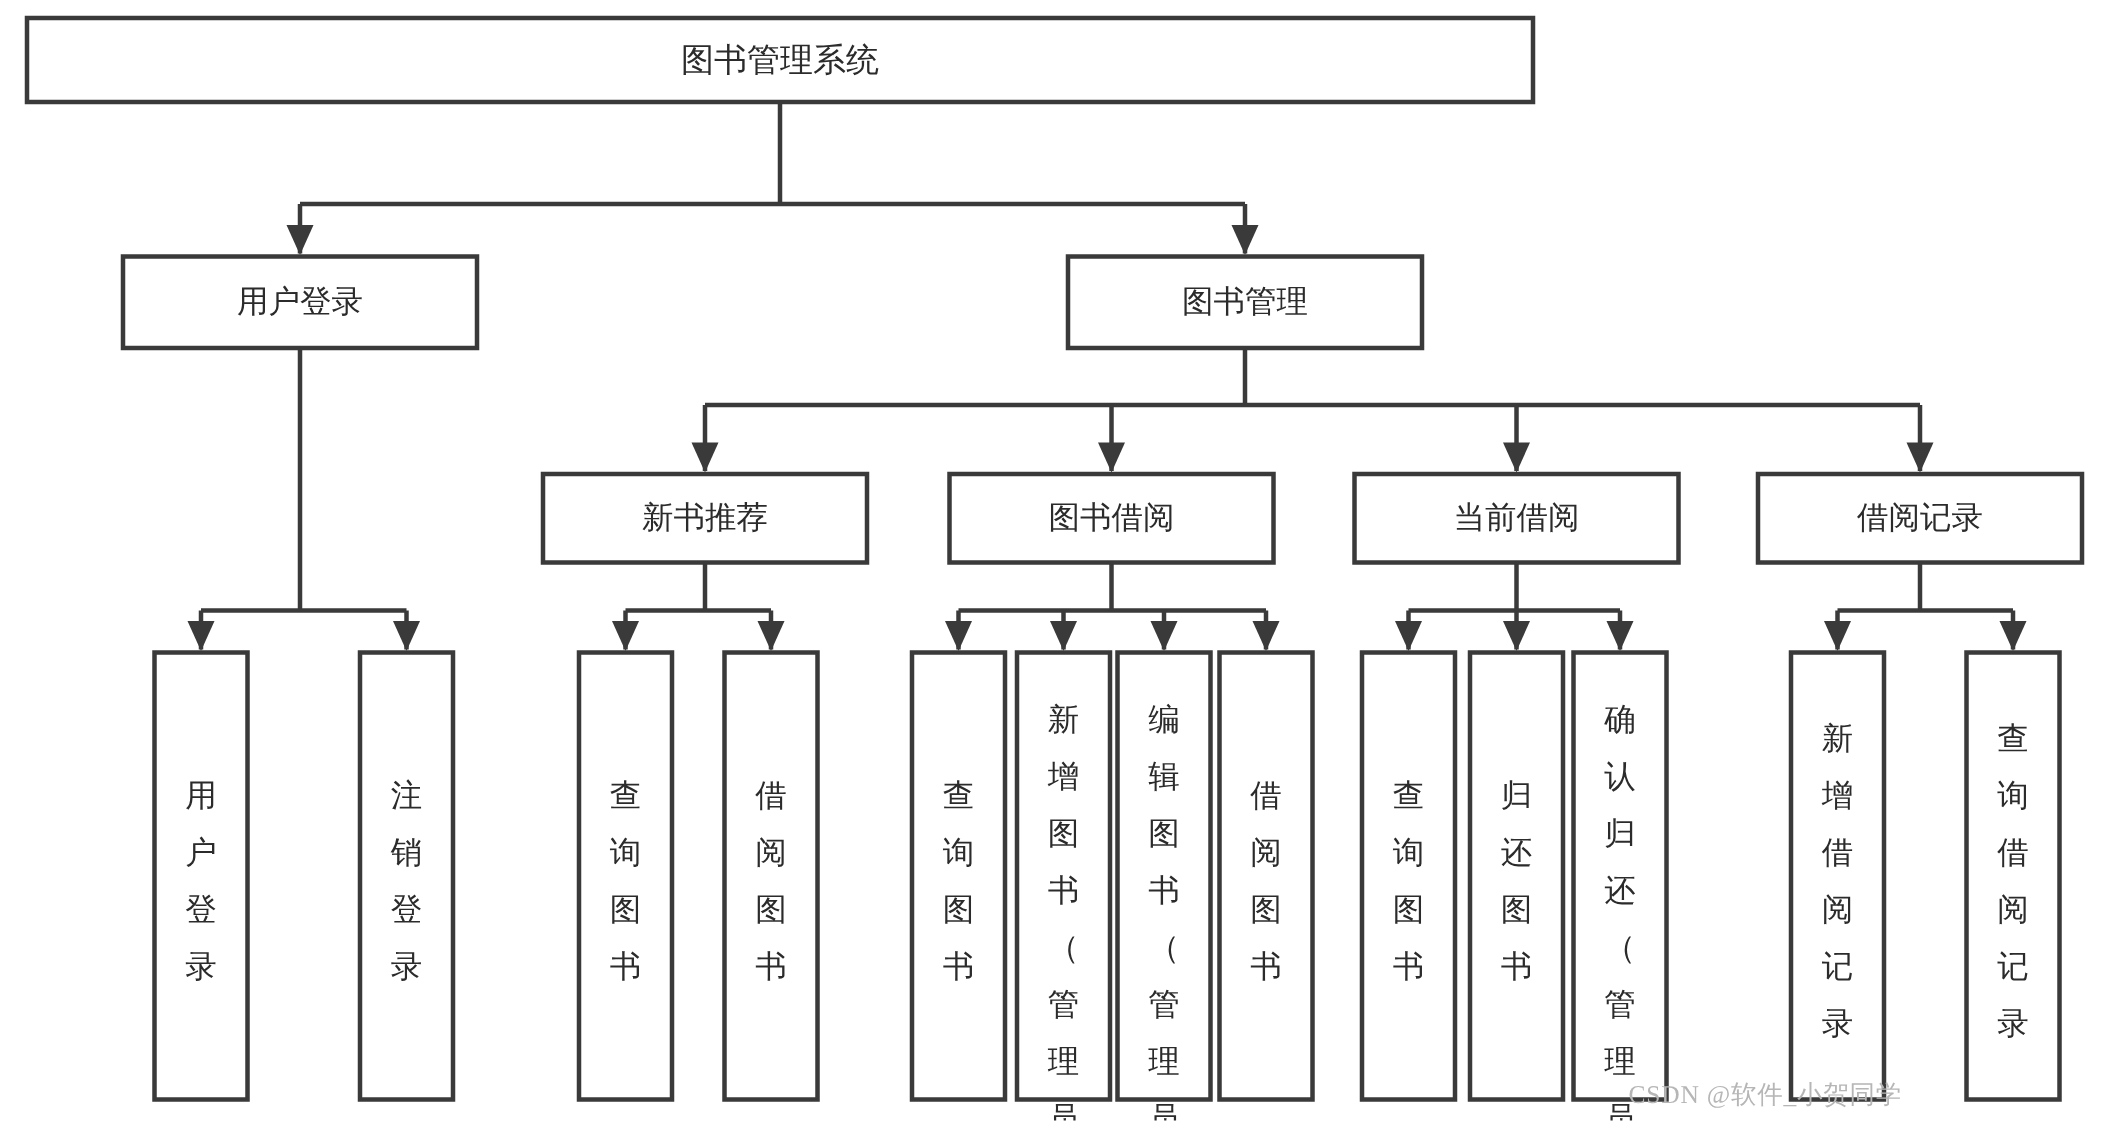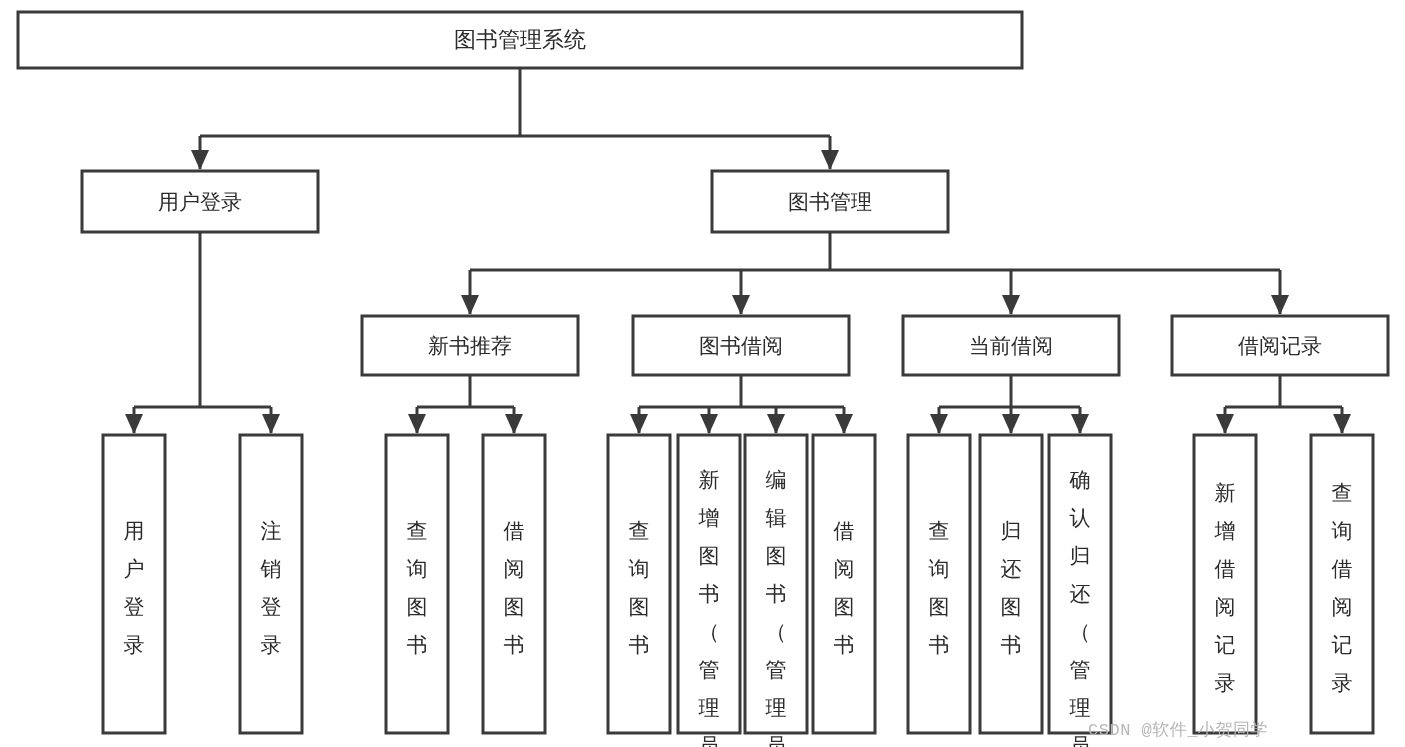--- a/index.html
+++ b/index.html
@@ -53,21 +53,21 @@
   .vlabel {
     fill: #2b2b2b;
     font-family: "DejaVu Sans", "Liberation Sans", sans-serif;
     font-size: 21px;
     text-anchor: middle;
   }
   .watermark {
     position: absolute;
     right: 8px;
     bottom: 6px;
-    font-family: Liberation Mono, monospace;
+    font-family: Liberation Serif, serif;
     font-size: 17px;
     color: #b6b6b6;
     letter-spacing: 0.5px;
     white-space: nowrap;
     user-select: none;
   }
 </style>
 </head>
 <body>
 

